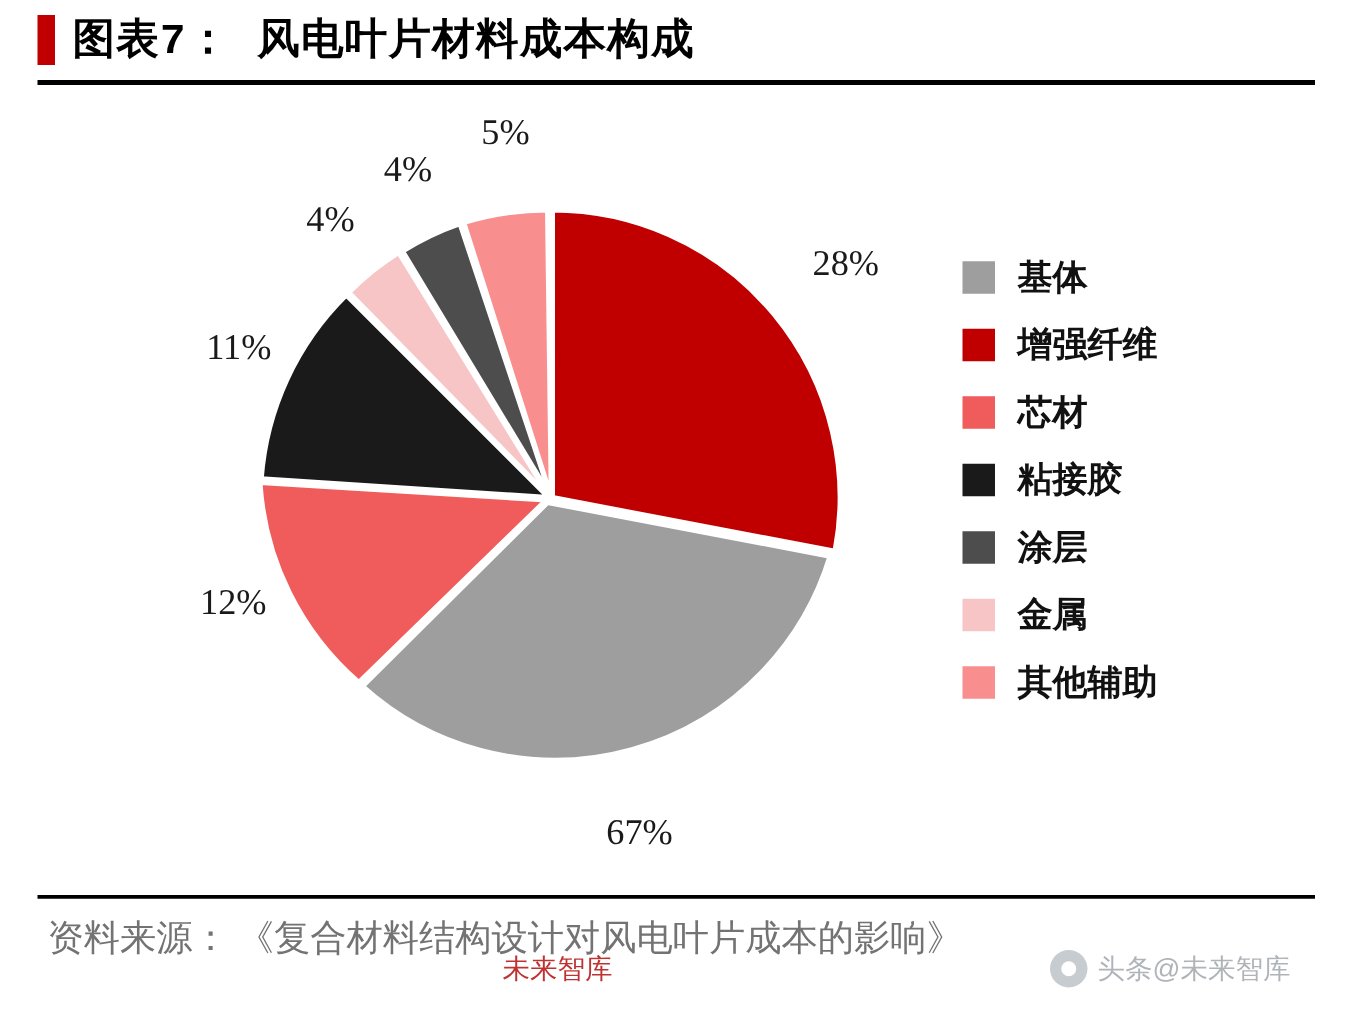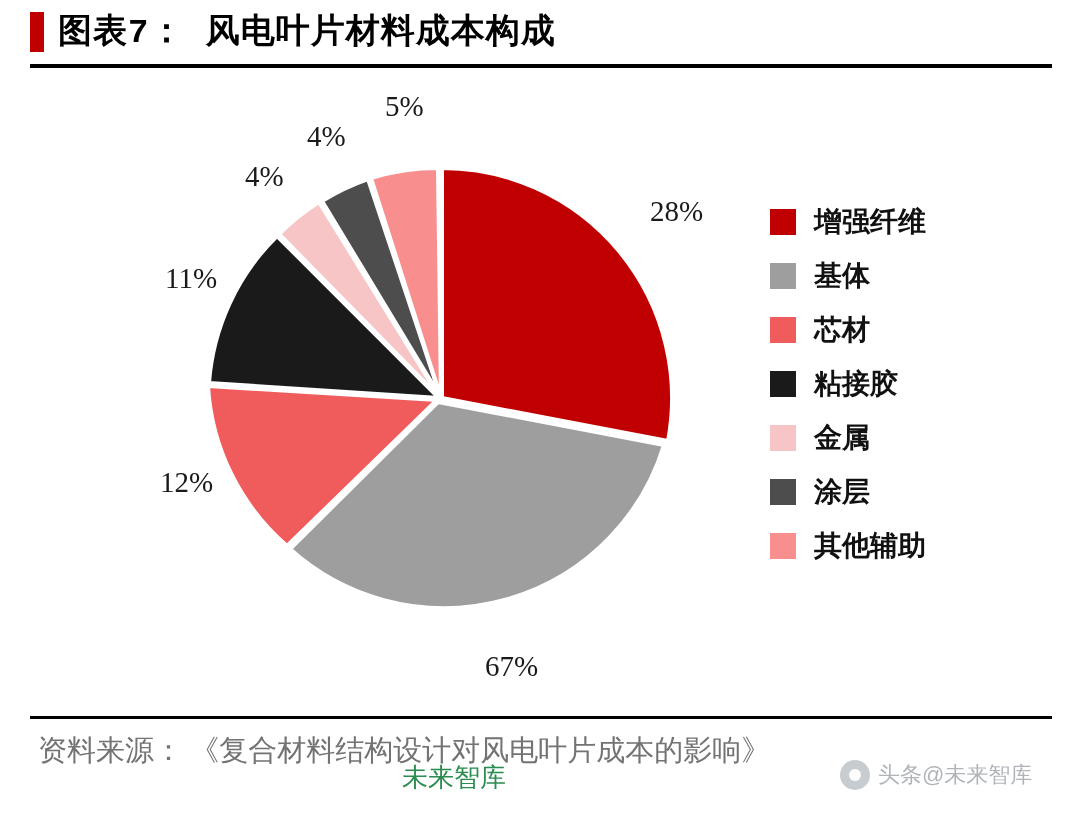--- a/index.html
+++ b/index.html
@@ -167,22 +167,22 @@
   .wm-text {
     font-size: 22px;
     color: #6f7780;
     font-family: "Liberation Sans", sans-serif;
     white-space: nowrap;
   }
   .wm-center {
     position: absolute;
     left: 402px;
     top: 760px;
-    font-size: 26px;
-    color: #15803d;
+    font-size: 22px;
+    color: #b91c1c;
     font-family: "Liberation Sans", sans-serif;
     white-space: nowrap;
     opacity: 0.9;
   }
 </style>
 </head>
 <body>
 
 <div class="page">
 
@@ -218,42 +218,42 @@
     <div class="pct pct-28">28%</div>
     <div class="pct pct-36">67%</div>
     <div class="pct pct-12">12%</div>
     <div class="pct pct-11">11%</div>
     <div class="pct pct-4a">4%</div>
     <div class="pct pct-4b">4%</div>
     <div class="pct pct-5">5%</div>
 
     <div class="legend">
       <div class="legend-row">
+        <span class="legend-swatch" style="background:#9e9e9e"></span>
+        <span class="legend-label">基体</span>
+      </div>
+      <div class="legend-row">
         <span class="legend-swatch" style="background:#c00000"></span>
         <span class="legend-label">增强纤维</span>
       </div>
       <div class="legend-row">
-        <span class="legend-swatch" style="background:#9e9e9e"></span>
-        <span class="legend-label">基体</span>
-      </div>
-      <div class="legend-row">
         <span class="legend-swatch" style="background:#f05b5b"></span>
         <span class="legend-label">芯材</span>
       </div>
       <div class="legend-row">
         <span class="legend-swatch" style="background:#1a1a1a"></span>
         <span class="legend-label">粘接胶</span>
       </div>
       <div class="legend-row">
+        <span class="legend-swatch" style="background:#4d4d4d"></span>
+        <span class="legend-label">涂层</span>
+      </div>
+      <div class="legend-row">
         <span class="legend-swatch" style="background:#f7c5c5"></span>
         <span class="legend-label">金属</span>
-      </div>
-      <div class="legend-row">
-        <span class="legend-swatch" style="background:#4d4d4d"></span>
-        <span class="legend-label">涂层</span>
       </div>
       <div class="legend-row">
         <span class="legend-swatch" style="background:#f98e8e"></span>
         <span class="legend-label">其他辅助</span>
       </div>
     </div>
 
   </div>
 
   <div class="rule-bottom"></div>

